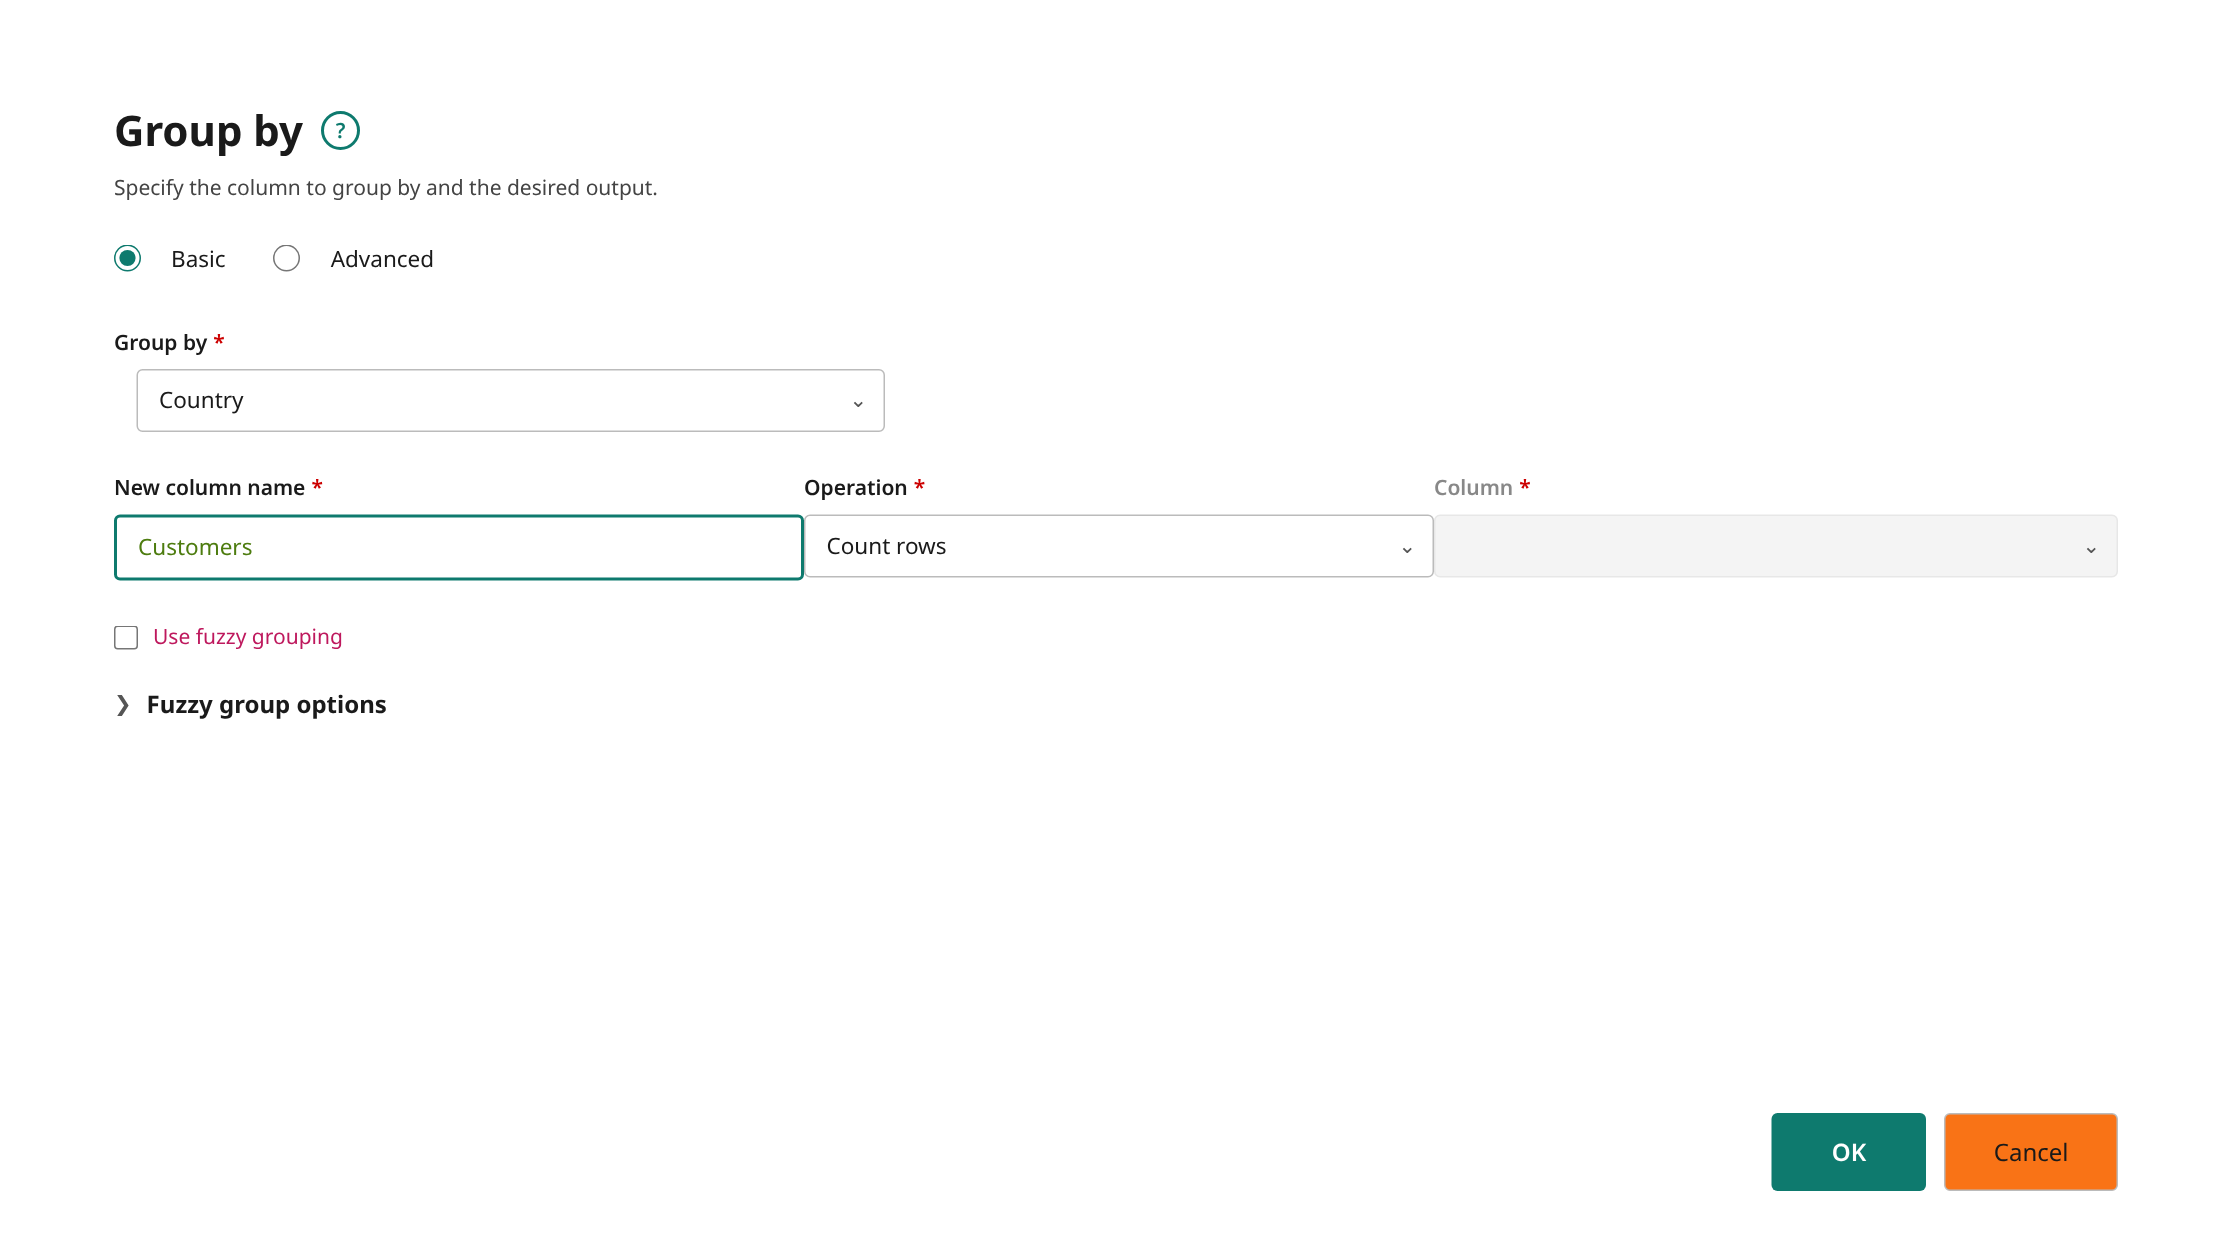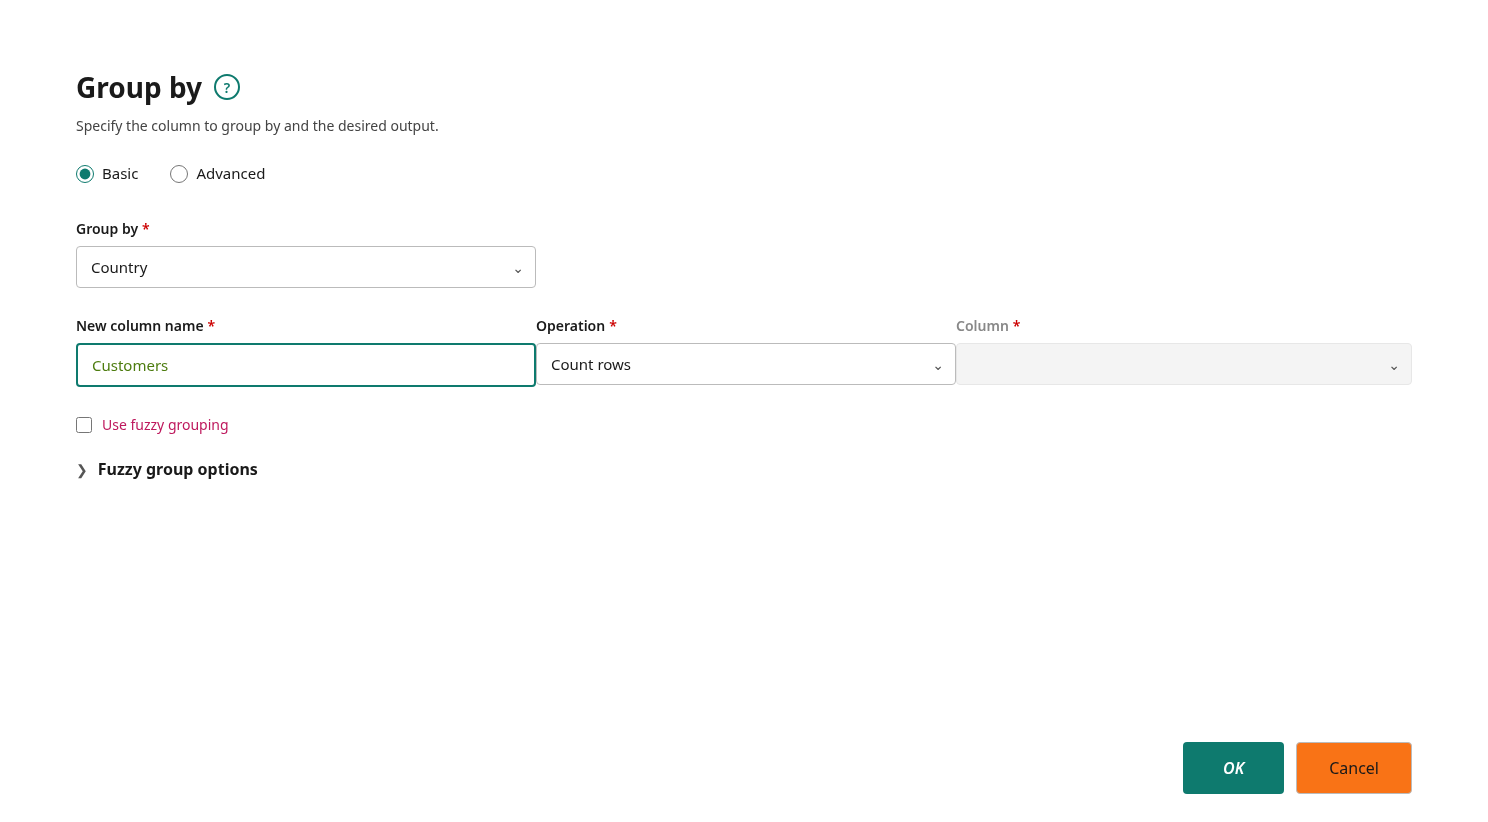--- a/index.html
+++ b/index.html
@@ -63,22 +63,22 @@
     }
 
     .radio-group {
       display: flex;
       gap: 32px;
       margin-bottom: 36px;
     }
 
     .radio-label {
       display: flex;
-      align-items: flex-end;
-      gap: 8px;
+      align-items: flex-start;
+      gap: 20px;
       font-size: 15px;
       color: #1a1a1a;
       cursor: pointer;
     }
 
     .radio-input {
       width: 18px;
       height: 18px;
       accent-color: #0e7a6e;
       cursor: pointer;
@@ -106,21 +106,22 @@
     .field-label-muted {
       color: #888;
     }
 
     .select-wrapper {
       position: relative;
       display: inline-block;
     }
 
     .select-wrapper.full-width {
-      width: 460px;
+      width: 499px;
+      margin-left: 15px;
     }
 
     .select-control {
       appearance: none;
       -webkit-appearance: none;
       border: 1px solid #bbb;
       border-radius: 4px;
       padding: 10px 40px 10px 14px;
       font-size: 15px;
       color: #1a1a1a;
@@ -229,21 +230,20 @@
     .btn-ok {
       background: #0e7a6e;
       color: #fff;
       border: none;
       border-radius: 4px;
       padding: 14px 40px;
       font-size: 16px;
       font-weight: 600;
       cursor: pointer;
       min-width: 100px;
-      font-style: italic;
     }
 
     .btn-cancel {
       background: #f97316;
       color: #1a1a1a;
       border: 1.5px solid #bbb;
       border-radius: 4px;
       padding: 14px 32px;
       font-size: 16px;
       font-weight: 400;

